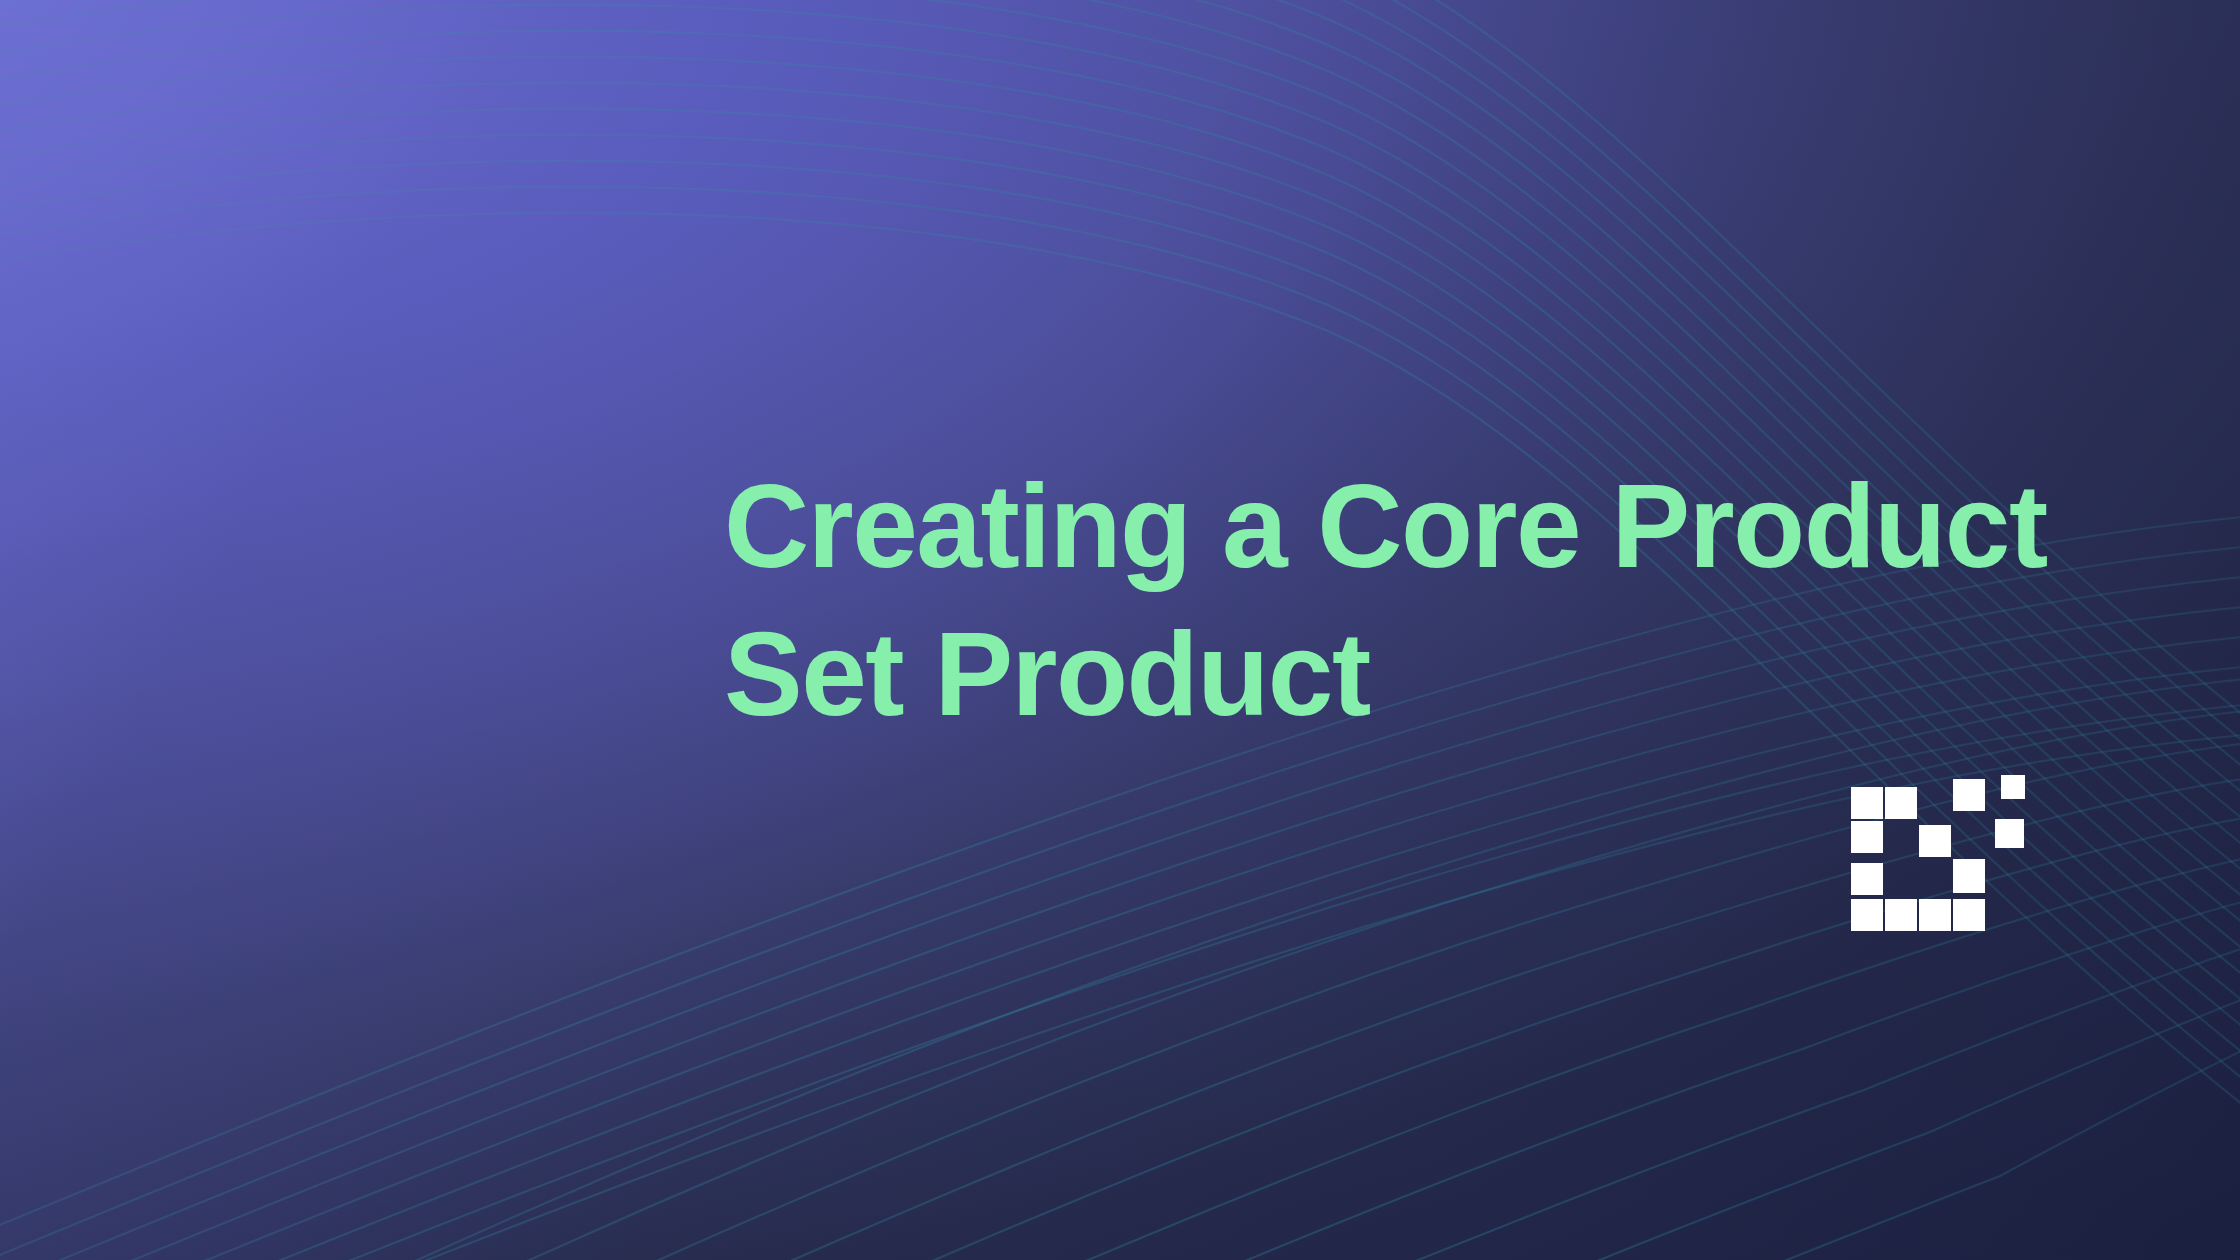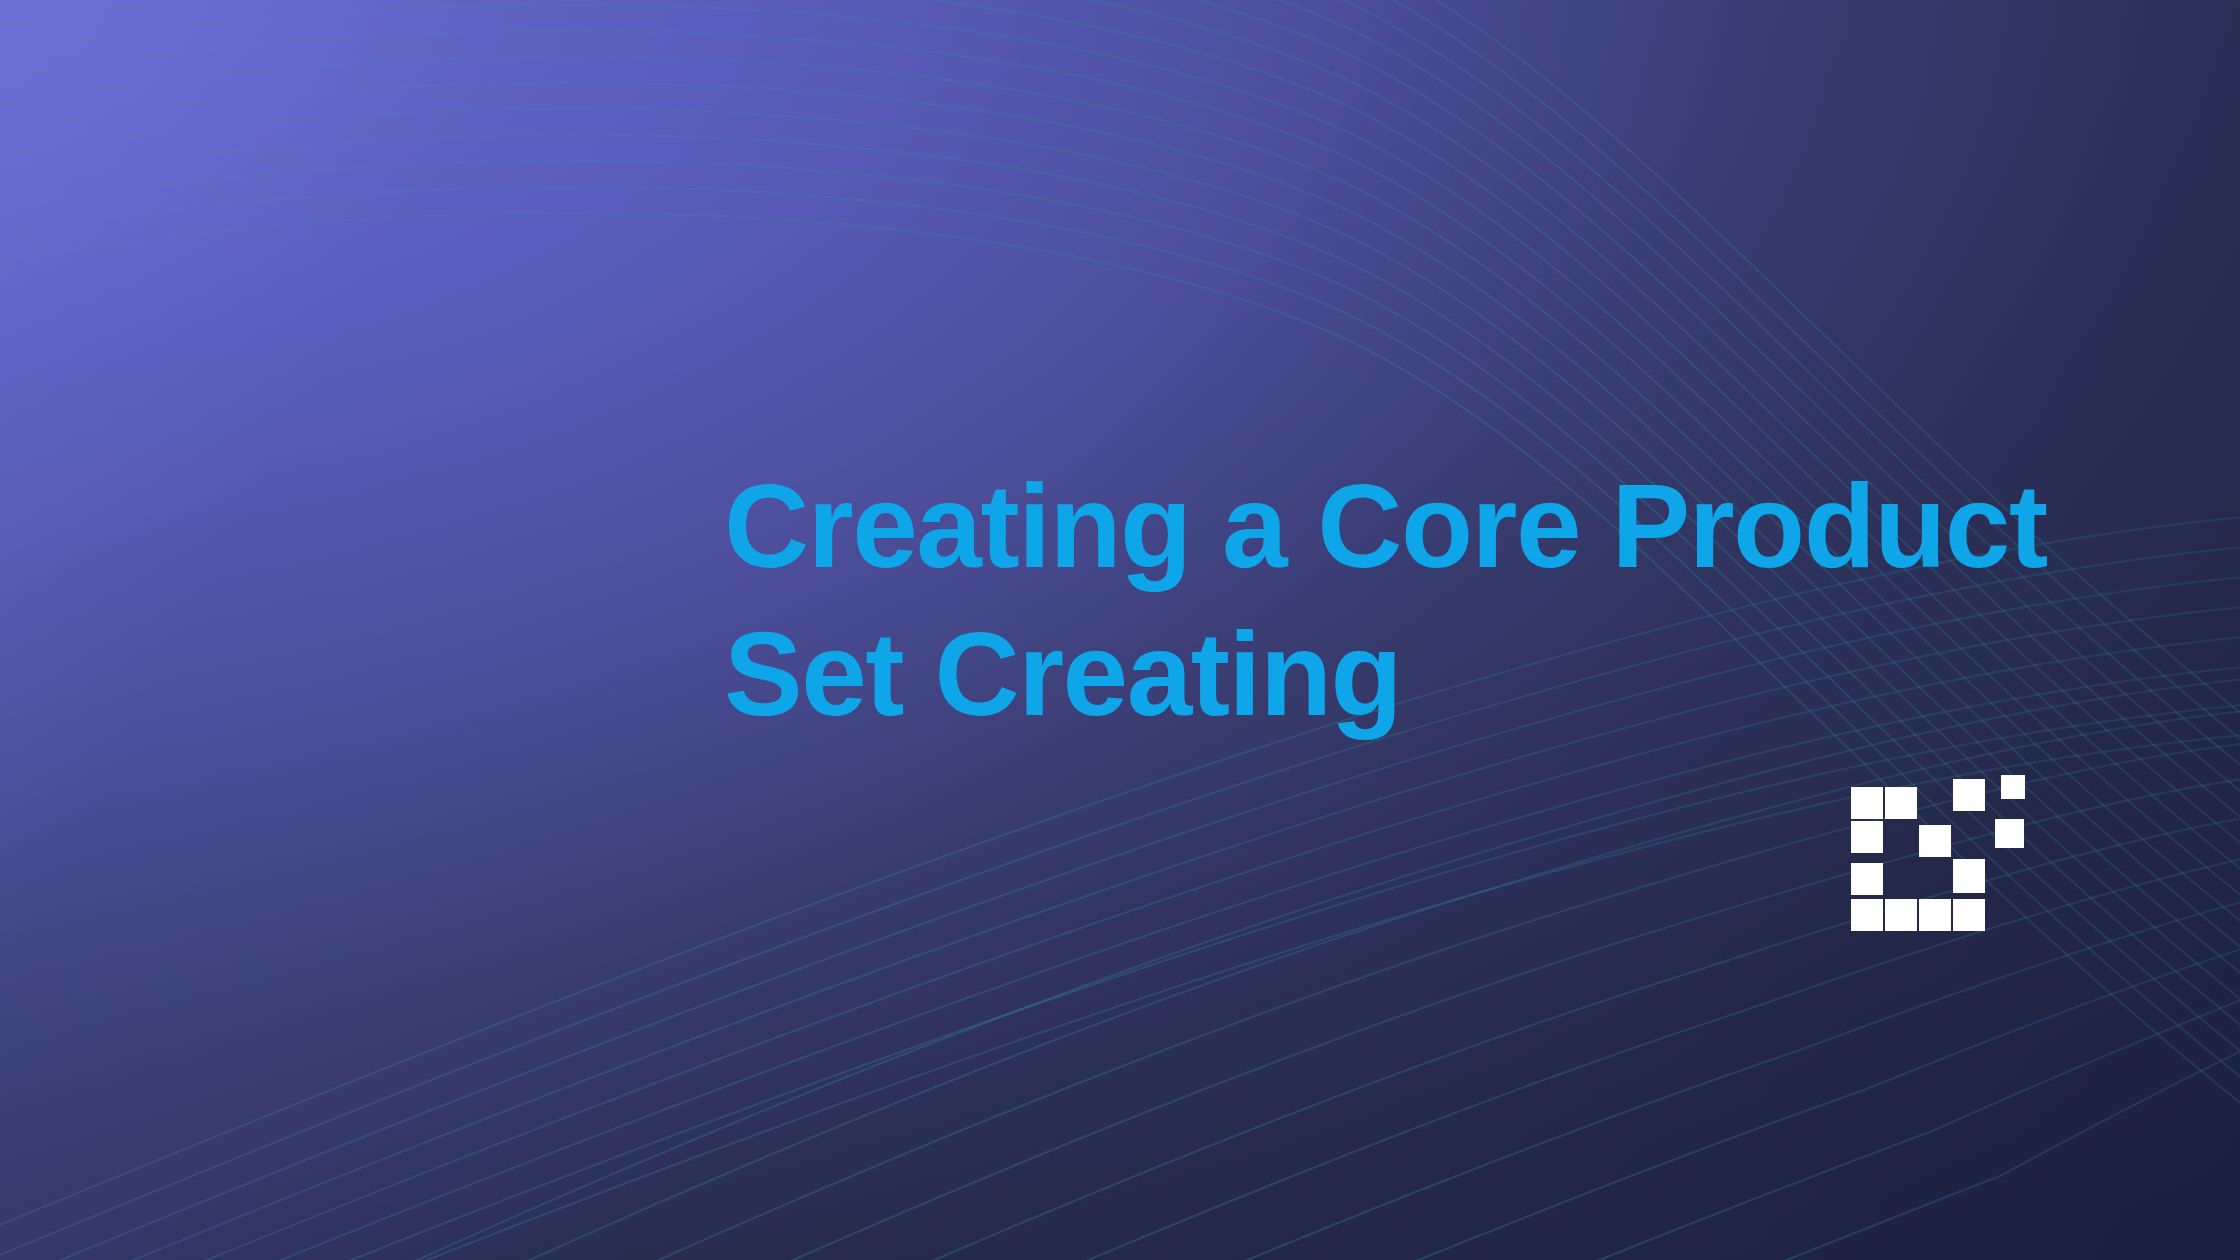--- a/index.html
+++ b/index.html
@@ -55,21 +55,21 @@
 
   
   #title-block {
     position: absolute;
     left: 724px;
     top: 452px;
     width: 1360px;
   }
 
   .title-line {
-    color: #0ea5e9;
+    color: #86efac;
     font-family: "Liberation Sans", sans-serif;
     font-size: 118px;
     font-weight: bold;
     line-height: 148px;
     letter-spacing: -1.5px;
     white-space: nowrap;
   }
 
   
   #logo-mark {
@@ -144,21 +144,21 @@
       <path d="M 510 1512 C 890 1344, 1330 1146, 1740 1012 C 2060 900, 2230 858, 2300 848"></path>
       <path d="M 630 1524 C 990 1368, 1410 1182, 1800 1050 C 2100 938, 2250 898, 2300 888"></path>
       <path d="M 760 1534 C 1100 1392, 1496 1220, 1864 1090 C 2140 978, 2270 940, 2300 930"></path>
       <path d="M 900 1544 C 1216 1418, 1586 1260, 1930 1132 C 2180 1020, 2286 984, 2300 976"></path>
       <path d="M 1050 1552 C 1340 1442, 1680 1300, 2000 1176 C 2210 1062, 2292 1028, 2300 1022"></path>
     </g>
   </svg>
 
   <div id="title-block">
     <div class="title-line">Creating a Core Product</div>
-    <div class="title-line">Set Creating</div>
+    <div class="title-line">Set Product</div>
   </div>
 
   <div id="logo-mark">
       <div class="logo-cell" style="left: 0px; top: 12px; width: 32px; height: 32px; background: rgb(255, 255, 255);"></div>
       <div class="logo-cell" style="left: 34px; top: 12px; width: 32px; height: 32px; background: rgb(255, 255, 255);"></div>
       <div class="logo-cell" style="left: 102px; top: 4px; width: 32px; height: 32px; background: rgb(255, 255, 255);"></div>
       <div class="logo-cell" style="left: 150px; top: 0px; width: 24px; height: 24px; background: rgb(255, 255, 255);"></div>
       <div class="logo-cell" style="left: 0px; top: 46px; width: 32px; height: 32px; background: rgb(255, 255, 255);"></div>
       <div class="logo-cell" style="left: 68px; top: 50px; width: 32px; height: 32px; background: rgb(255, 255, 255);"></div>
       <div class="logo-cell" style="left: 144px; top: 44px; width: 29px; height: 29px; background: rgb(255, 255, 255);"></div>

